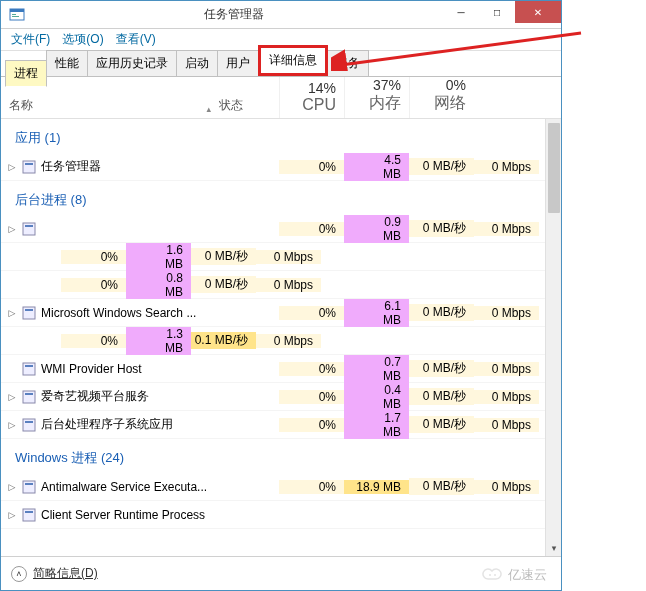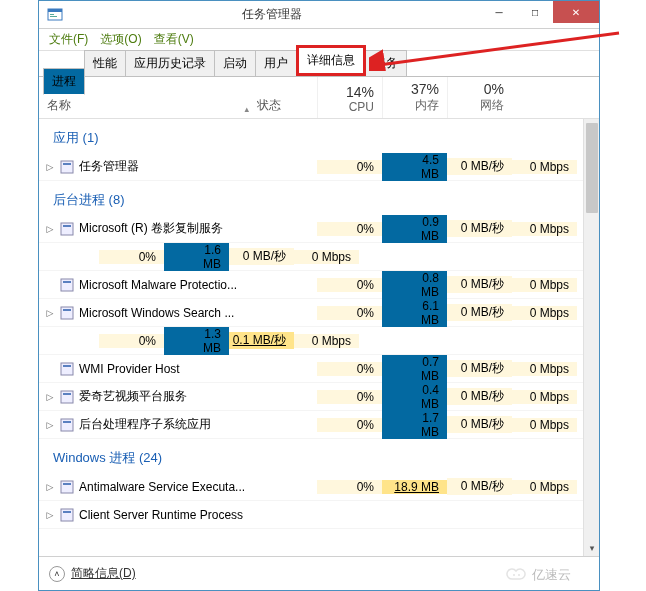--- a/index.html
+++ b/index.html
@@ -1,55 +1,55 @@
 <!DOCTYPE html>
 <html><head>
 <meta charset="utf-8">
 <style>
 * { margin: 0; padding: 0; box-sizing: border-box; font-family: "Microsoft YaHei", "Segoe UI", sans-serif; }
 html, body { width: 646px; height: 591px; overflow: hidden; background: #fff; }
-.window { width: 562px; height: 591px; border: 1px solid #4a90c0; display: flex; flex-direction: column; position: relative; margin-left: 38px; }
+.window { width: 562px; height: 591px; border: 1px solid #4a90c0; display: flex; flex-direction: column; position: relative; }
 .titlebar { height: 28px; background: #fff; display: flex; align-items: center; position: relative; border-bottom: 1px solid #d0d0d0; }
 .titlebar-icon { width: 16px; height: 16px; margin-left: 8px; }
 .titlebar-title { flex: 1; text-align: center; font-size: 12px; color: #333; }
 .winbtns { display: flex; height: 100%; }
 .winbtn { width: 36px; height: 22px; display: flex; align-items: center; justify-content: center; font-size: 10px; }
 .winbtn.close { background: #c75050; color: #fff; width: 46px; }
-.menubar { height: 22px; display: flex; align-items: center; padding: 0 4px; font-size: 12px; color: #4d7c0f; border-bottom: 1px solid #e0e0e0; }
+.menubar { height: 22px; display: flex; align-items: center; padding: 0 4px; font-size: 12px; color: #0369a1; border-bottom: 1px solid #e0e0e0; }
 .menuitem { padding: 2px 6px; cursor: default; }
 .tabbar { height: 26px; display: flex; align-items: flex-end; padding: 0 4px; border-bottom: 1px solid #c0c0c0; background: #fff; position: relative; }
 .tab { padding: 4px 8px; font-size: 12px; border: 1px solid transparent; border-bottom: none; cursor: default; background: #f0f0f0; border-color:#c0c0c0; margin-right:-1px; }
 .tab.selected { background: #fff; border: 3px solid #d22; border-bottom: 3px solid #d22; position: relative; z-index: 2; }
-.tab.active-content { background:#0369a1; border:1px solid #c0c0c0; border-bottom:1px solid #fff; position:relative; top:19px;}
+.tab.active-content { background:#fef9c3; border:1px solid #c0c0c0; border-bottom:1px solid #fff; position:relative; top:11px;}
 .arrow { position: absolute; top: 30px; left: 330px; width: 260px; height: 40px; z-index: 50; pointer-events: none; }
 .header-row { display: flex; height: 42px; border-bottom: 1px solid #e0e0e0; font-size: 12px; color: #555; }
 .hname { width: 218px; display: flex; align-items: flex-end; padding: 0 8px 4px 8px; }
 .hstatus { width: 60px; display: flex; align-items: flex-end; padding-bottom: 4px; }
 .hcol { width: 65px; display: flex; flex-direction: column; align-items: flex-end; justify-content: flex-end; padding: 0 8px 4px 0; border-left: 1px solid #f0f0f0; }
 .hcol .pct { font-size: 14px; color: #333; }
-.hcol .lbl { font-size: 12px; color: #666; }
+.hcol .lbl { font-size: 16px; color: #666; }
 .hname .sort { margin-left: auto; font-size: 9px; color: #888; }
 .body { flex: 1; overflow: hidden; position: relative; }
 .scroll-area { height: 100%; overflow-y: hidden; }
 .group-header { font-size: 13px; color: #1a5fb4; padding: 10px 10px 6px 14px; }
 .row { display: flex; height: 28px; align-items: center; font-size: 12px; border-bottom: 1px solid #f4f4f4; }
 .cell-name { width: 218px; display: flex; align-items: center; padding-left: 6px; gap: 4px; overflow: hidden; white-space: nowrap; }
 .expand { width: 10px; color: #666; font-size: 9px; text-align: center; }
 .proc-icon { width: 16px; height: 16px; display: inline-flex; align-items: center; justify-content: center; font-size: 11px; }
 .cell-status { width: 60px; }
 .cell { width: 65px; text-align: right; padding-right: 8px; }
 .heat1 { background: #fff7dd; }
-.heat2 { background: #0369a1; padding-left: 20px; }
-.heat3 { background: #ffe48a; text-decoration: underline; }
+.heat2 { background: #f0abfc; padding-left: 20px; }
+.heat3 { background: #ffe48a; }
 .scrollbar { position: absolute; right: 0; top: 0; width: 16px; height: 100%; background: #f0f0f0; border-left: 1px solid #e0e0e0; }
 .scrollbar .thumb { position: absolute; top: 4px; left: 2px; width: 12px; height: 90px; background: #c8c8c8; border-radius: 1px; }
 .scrollbar .arrow-btn { position:absolute; left:0; width:16px; height:16px; text-align:center; font-size:9px; color:#555; line-height:16px;}
 .footer { height: 34px; border-top: 1px solid #d0d0d0; display: flex; align-items: center; padding: 0 10px; font-size: 12px; color: #333; }
 .footer .chev { width: 16px; height: 16px; border: 1px solid #999; border-radius: 50%; display: flex; align-items: center; justify-content: center; margin-right: 6px; font-size: 9px; }
-.watermark { position: absolute; right: 28px; bottom: 6px; font-size: 13px; color: #bbb; display: flex; align-items: center; gap: 4px; }
+.watermark { position: absolute; right: 14px; bottom: 6px; font-size: 13px; color: #bbb; display: flex; align-items: center; gap: 4px; }
 .watermark svg { opacity: 0.4; }
 </style>
 </head>
 <body>
 
 <div class="window">
 
   <div class="titlebar">
     <span class="titlebar-icon">
       <svg width="16" height="16" viewBox="0 0 16 16">
@@ -137,48 +137,37 @@
         <div class="group-header">后台进程 (8)</div>
         <div class="row">
           <div class="cell-name">
             <span class="expand">▷</span>
             <span class="proc-icon">
               <svg width="16" height="16" viewBox="0 0 16 16">
                 <rect x="2" y="2" width="12" height="12" fill="#eef" stroke="#88a"></rect>
                 <rect x="4" y="4" width="8" height="2" fill="#5a80c0"></rect>
               </svg>
             </span>
-            <span>Microsoft (R) 卷影复制服务</span>
           </div>
           <div class="cell-status"></div>
           <div class="cell heat1">0%</div>
           <div class="cell heat2">0.9 MB</div>
           <div class="cell heat1">0 MB/秒</div>
           <div class="cell heat1">0 Mbps</div>
           <div style="width:16px"></div>
         </div>
         <div class="row">
           <div class="cell-status"></div>
           <div class="cell heat1">0%</div>
           <div class="cell heat2">1.6 MB</div>
           <div class="cell heat1">0 MB/秒</div>
           <div class="cell heat1">0 Mbps</div>
           <div style="width:16px"></div>
         </div>
         <div class="row">
-          <div class="cell-name">
-            <span class="expand"></span>
-            <span class="proc-icon">
-              <svg width="16" height="16" viewBox="0 0 16 16">
-                <rect x="2" y="2" width="12" height="12" fill="#eef" stroke="#88a"></rect>
-                <rect x="4" y="4" width="8" height="2" fill="#5a80c0"></rect>
-              </svg>
-            </span>
-            <span>Microsoft Malware Protectio...</span>
-          </div>
           <div class="cell-status"></div>
           <div class="cell heat1">0%</div>
           <div class="cell heat2">0.8 MB</div>
           <div class="cell heat1">0 MB/秒</div>
           <div class="cell heat1">0 Mbps</div>
           <div style="width:16px"></div>
         </div>
         <div class="row">
           <div class="cell-name">
             <span class="expand">▷</span>

